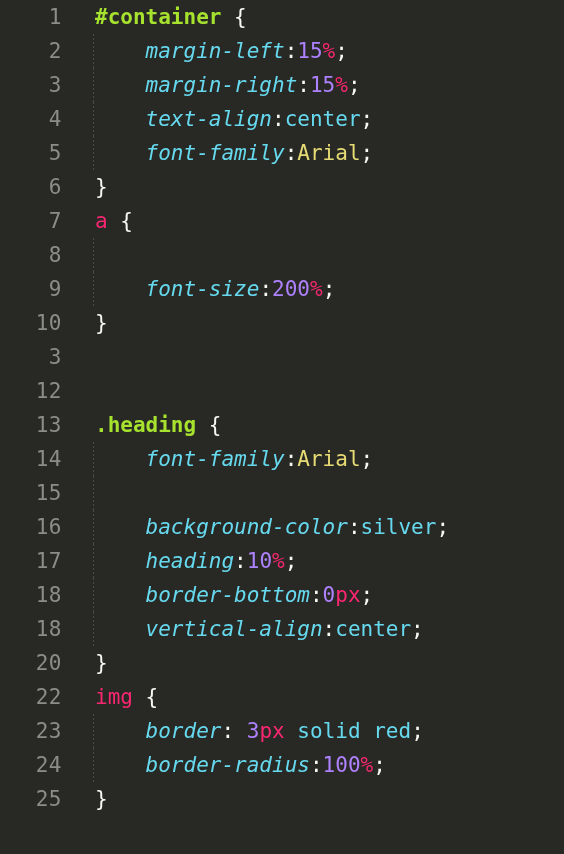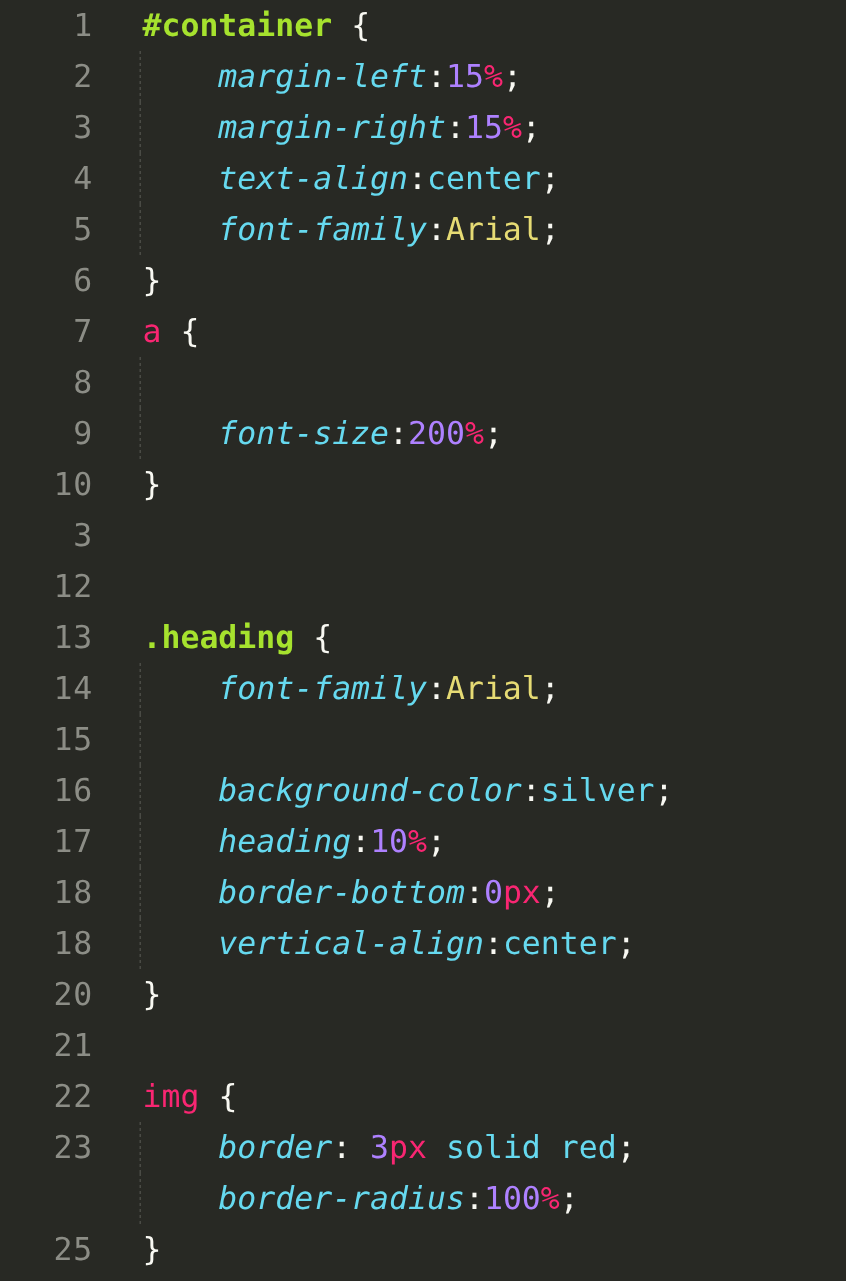--- a/index.html
+++ b/index.html
@@ -95,19 +95,18 @@
       <div class="code-line"><span class="gutter-num">3</span><span class="line-content"></span></div>
       <div class="code-line"><span class="gutter-num">12</span><span class="line-content"></span></div>
       <div class="code-line"><span class="gutter-num">13</span><span class="line-content"><span class="tok-selector-class">.heading</span><span class="tok-punct"> </span><span class="tok-brace">{</span></span></div>
       <div class="code-line guide"><span class="gutter-num">14</span><span class="line-content"><span class="tok-punct">    </span><span class="tok-prop">font-family</span><span class="tok-punct">:</span><span class="tok-string">Arial</span><span class="tok-punct">;</span></span></div>
       <div class="code-line guide"><span class="gutter-num">15</span></div>
       <div class="code-line guide"><span class="gutter-num">16</span><span class="line-content"><span class="tok-punct">    </span><span class="tok-prop">background-color</span><span class="tok-punct">:</span><span class="tok-value">silver</span><span class="tok-punct">;</span></span></div>
       <div class="code-line guide"><span class="gutter-num">17</span><span class="line-content"><span class="tok-punct">    </span><span class="tok-prop">heading</span><span class="tok-punct">:</span><span class="tok-number">10</span><span class="tok-unit">%</span><span class="tok-punct">;</span></span></div>
       <div class="code-line guide"><span class="gutter-num">18</span><span class="line-content"><span class="tok-punct">    </span><span class="tok-prop">border-bottom</span><span class="tok-punct">:</span><span class="tok-number">0</span><span class="tok-unit">px</span><span class="tok-punct">;</span></span></div>
       <div class="code-line guide"><span class="gutter-num">18</span><span class="line-content"><span class="tok-punct">    </span><span class="tok-prop">vertical-align</span><span class="tok-punct">:</span><span class="tok-value">center</span><span class="tok-punct">;</span></span></div>
       <div class="code-line"><span class="gutter-num">20</span><span class="line-content"><span class="tok-brace">}</span></span></div>
-      <div class="code-line"><span class="gutter-num">21</span><span class="line-content"></span></div>
       <div class="code-line"><span class="gutter-num">22</span><span class="line-content"><span class="tok-selector-tag">img</span><span class="tok-punct"> </span><span class="tok-brace">{</span></span></div>
       <div class="code-line guide"><span class="gutter-num">23</span><span class="line-content"><span class="tok-punct">    </span><span class="tok-prop">border</span><span class="tok-punct">: </span><span class="tok-number">3</span><span class="tok-unit">px</span><span class="tok-punct"> </span><span class="tok-value">solid red</span><span class="tok-punct">;</span></span></div>
-      <div class="code-line guide"><span class="line-content"><span class="tok-punct">    </span><span class="tok-prop">border-radius</span><span class="tok-punct">:</span><span class="tok-number">100</span><span class="tok-unit">%</span><span class="tok-punct">;</span></span></div>
+      <div class="code-line guide"><span class="gutter-num">24</span><span class="line-content"><span class="tok-punct">    </span><span class="tok-prop">border-radius</span><span class="tok-punct">:</span><span class="tok-number">100</span><span class="tok-unit">%</span><span class="tok-punct">;</span></span></div>
       <div class="code-line"><span class="gutter-num">25</span><span class="line-content"><span class="tok-brace">}</span></span></div>
     </div>
 </div>
 
 </body></html>

